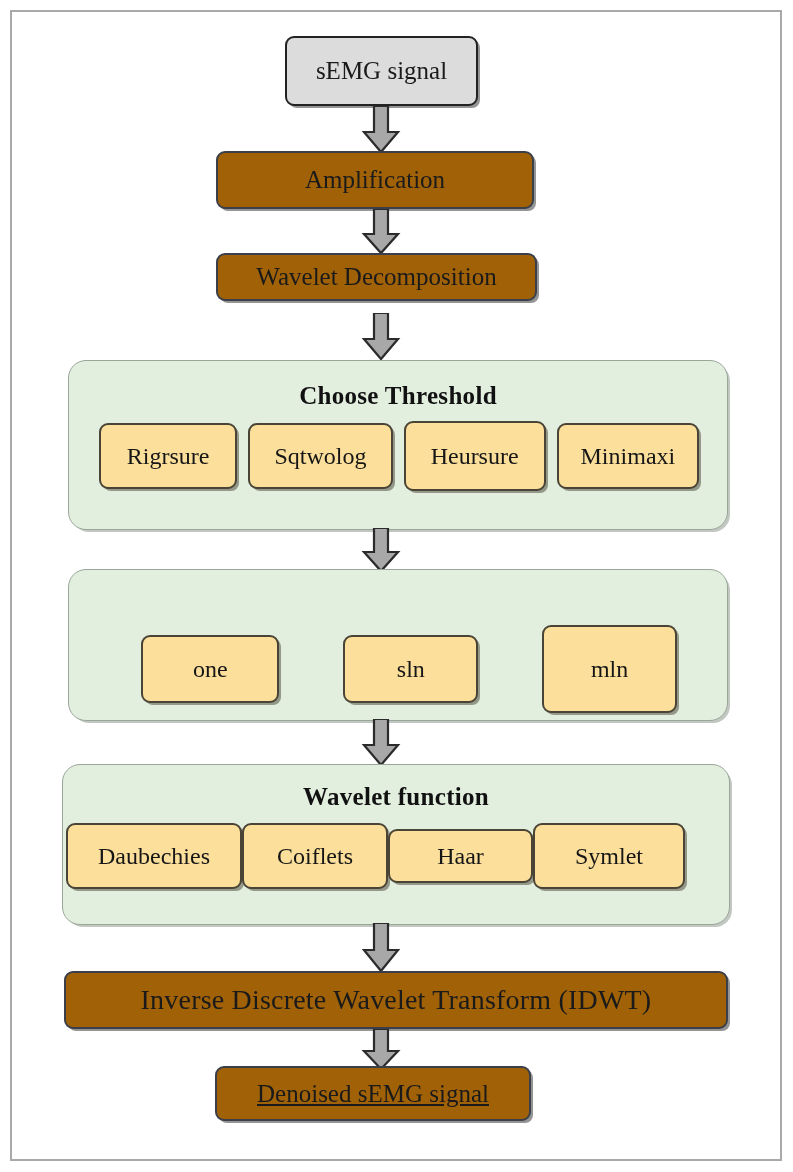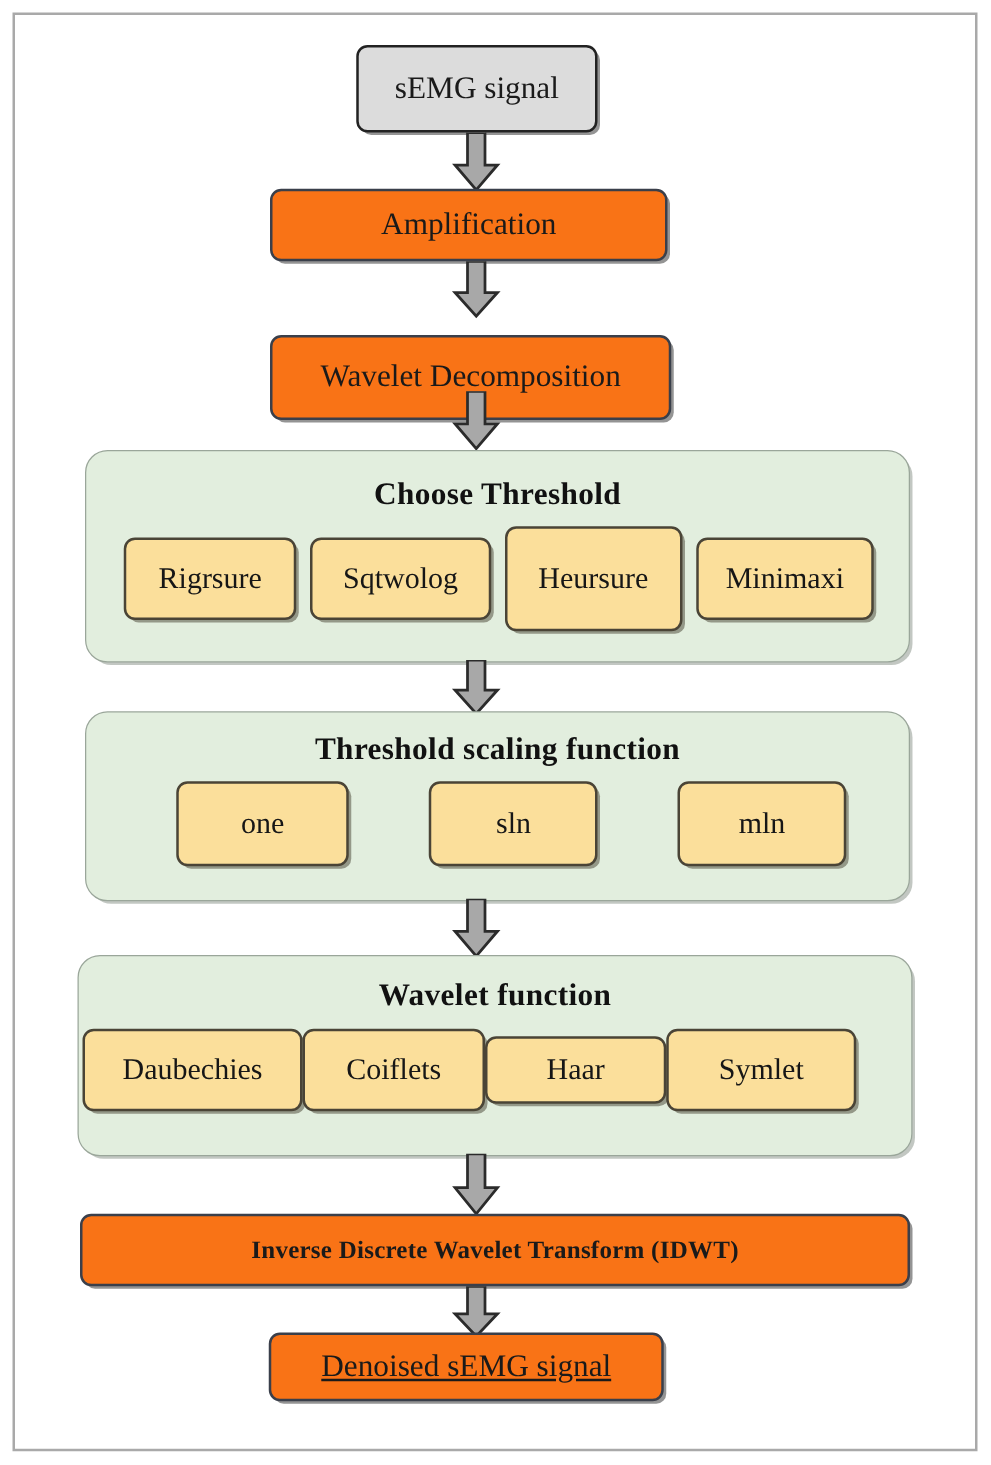--- a/index.html
+++ b/index.html
@@ -50,29 +50,29 @@
   }
 
   .gray-box {
     background: #dcdcdc;
     border: 2.5px solid #222222;
     border-radius: 9px;
     font-size: 25px;
   }
 
   .blue-box {
-    background: #f97316;
+    background: #a16207;
     border: 2px solid #3a3f4a;
     border-radius: 9px;
     font-size: 25px;
   }
 
   .blue-box.bold {
-    font-weight: bold;
-    font-size: 20px;
+    font-weight: normal;
+    font-size: 28px;
     letter-spacing: 0.2px;
   }
 
   .group-box {
     position: absolute;
     box-sizing: border-box;
     background: #e2eede;
     border: 1.5px solid #9aa69a;
     border-radius: 18px;
     box-shadow: 3px 3px 0px -1px rgba(120,130,120,0.45);
@@ -129,62 +129,61 @@
   </svg>
 
   <div class="node blue-box shadowed" style="left:216px; top:151px; width:318px; height:58px;">
     <span>Amplification</span>
   </div>
 
   <svg class="arrow" style="left:361px; top:209px;" width="40" height="46" viewBox="0 0 40 46">
     <polygon points="13,0 27,0 27,25 37,25 20,44 3,25 13,25" fill="#a8a8a8" stroke="#2b2b2b" stroke-width="2.2"></polygon>
   </svg>
 
-  <div class="node blue-box shadowed" style="left:216px; top:268px; width:321px; height:68px;text-align:right;">
+  <div class="node blue-box shadowed" style="left:216px; top:253px; width:321px; height:48px;text-align:right;">
     <span>Wavelet Decomposition</span>
   </div>
 
   <svg class="arrow" style="left:361px; top:313px;" width="40" height="48" viewBox="0 0 40 48">
     <polygon points="13,0 27,0 27,26 37,26 20,46 3,26 13,26" fill="#a8a8a8" stroke="#2b2b2b" stroke-width="2.2"></polygon>
   </svg>
 
   <div class="group-box" style="left:68px; top:360px; width:660px; height:170px;">
     <div class="group-title" style="top:21px;">Choose Threshold</div>
 
     <div class="chip-row" style="left:30px; top:60px; width:600px; gap:11px;">
       <div class="chip" style="width:141px; height:66px;">
         <span>Rigrsure</span>
       </div>
       <div class="chip" style="width:147px; height:66px;">
         <span>Sqtwolog</span>
       </div>
-      <div class="chip" style="width:145px; height:84px;">
+      <div class="chip" style="width:145px; height:70px;">
         <span>Heursure</span>
       </div>
       <div class="chip" style="width:145px; height:66px;">
         <span>Minimaxi</span>
       </div>
     </div>
   </div>
 
   <svg class="arrow" style="left:361px; top:528px;" width="40" height="45" viewBox="0 0 40 45">
     <polygon points="13,0 27,0 27,24 37,24 20,43 3,24 13,24" fill="#a8a8a8" stroke="#2b2b2b" stroke-width="2.2"></polygon>
   </svg>
 
   <div class="group-box" style="left:68px; top:569px; width:660px; height:152px;">
-    <div class="group-title" style="top:16px;">Threshold scaling function</div>
 
     <div class="chip-row" style="left:72px; top:55px; width:536px; gap:64px;">
       <div class="chip" style="width:152px; height:68px;">
         <span>one</span>
       </div>
       <div class="chip" style="width:148px; height:68px;">
         <span>sln</span>
       </div>
-      <div class="chip" style="width:148px; height:68px;">
+      <div class="chip" style="width:148px; height:88px;">
         <span>mln</span>
       </div>
     </div>
   </div>
 
   <svg class="arrow" style="left:361px; top:719px;" width="40" height="48" viewBox="0 0 40 48">
     <polygon points="13,0 27,0 27,26 37,26 20,46 3,26 13,26" fill="#a8a8a8" stroke="#2b2b2b" stroke-width="2.2"></polygon>
   </svg>
 
   <div class="group-box" style="left:62px; top:764px; width:668px; height:161px;">

